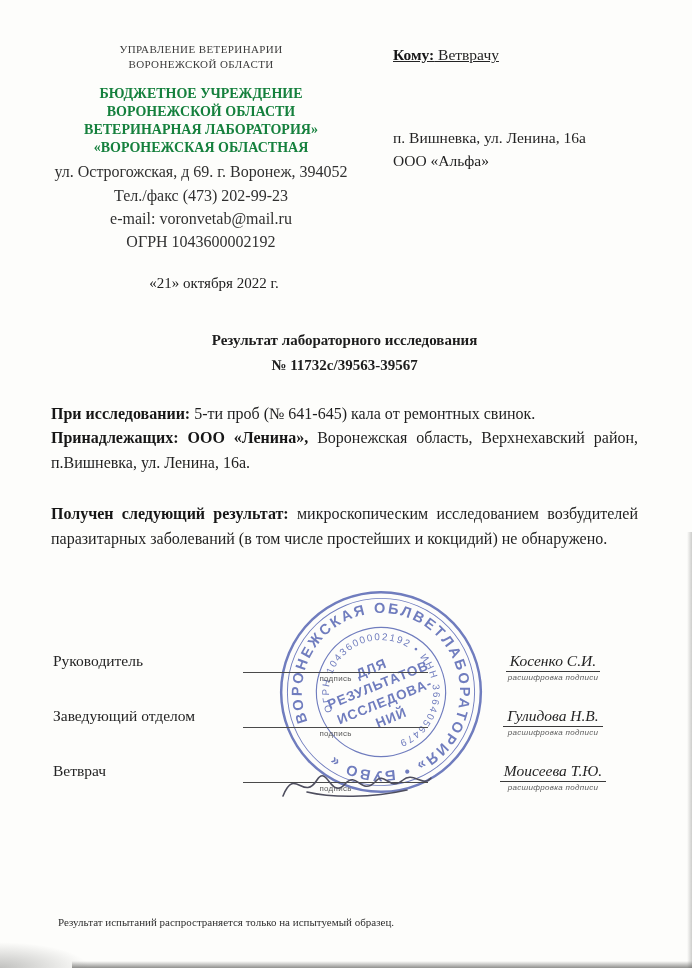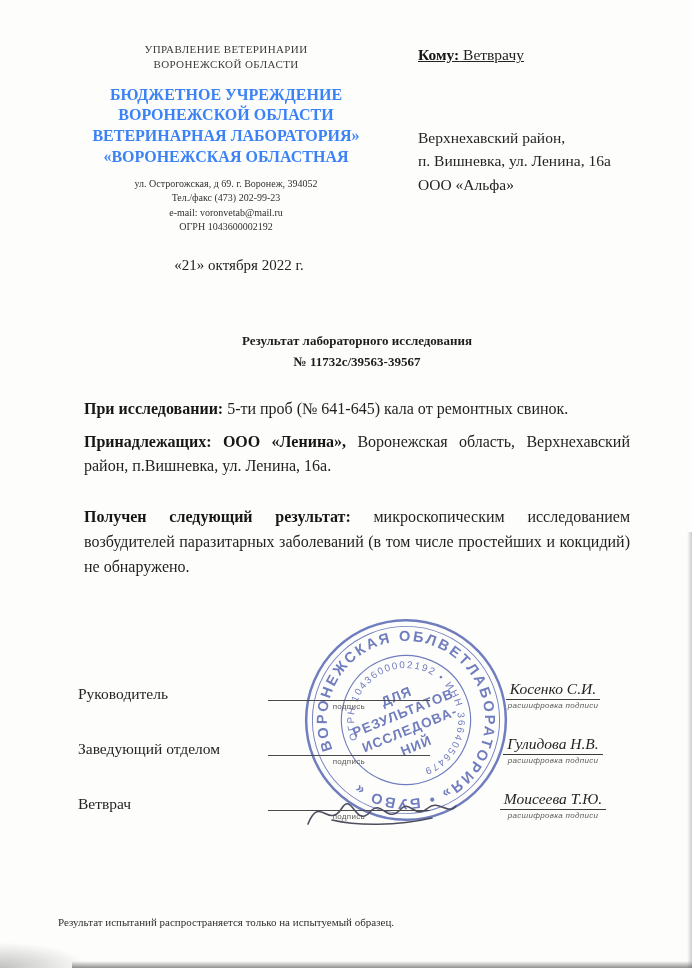--- a/index.html
+++ b/index.html
@@ -1,45 +1,45 @@
 <!DOCTYPE html>
 <html><head>
 <meta charset="utf-8">
 <style>
   html,body{margin:0;padding:0;background:#e9e9e7;}
   .page{
     position:relative;width:692px;height:968px;margin:0 auto;
     background:#fdfdfb;color:#242424;overflow:hidden;
     font-family:"Liberation Serif", serif;
   }
-  .content{padding:42px 54px 0 76px;}
+  .content{padding:42px 54px 0 51px;}
 
   
   .header{display:flex;}
   .header-left{width:300px;text-align:center;}
   .authority{font-size:11px;line-height:1.35;letter-spacing:0.4px;color:#3c3c3c;}
-  .org{font-weight:bold;font-size:16px;line-height:1.3;margin-top:13px;color:#3b82f6;}
-  .contacts{font-size:10px;line-height:1.45;margin-top:9px;color:#303030;}
+  .org{font-weight:bold;font-size:14px;line-height:1.3;margin-top:13px;color:#15803d;}
+  .contacts{font-size:16px;line-height:1.45;margin-top:3px;color:#303030;}
   .sender-date{font-size:15px;margin-top:22px;text-align:center;padding-left:26px;color:#222;}
   .header-right{flex:1;padding-left:42px;padding-top:4px;}
   .to-line{margin:0;font-size:15.5px;text-decoration:underline;}
   .where-block{margin-top:62px;font-size:15.5px;line-height:1.5;}
   .where-block p{margin:0;}
 
   
-  .doc-title{margin-top:56px;text-align:center;font-weight:bold;font-size:13px;line-height:1.65;color:#1d1d1d;}
+  .doc-title{margin-top:36px;text-align:center;font-weight:bold;font-size:15px;line-height:1.65;color:#1d1d1d;}
 
   
   .doc-body{margin-top:24px;font-size:16px;line-height:1.55;text-align:justify;color:#1f1f1f;}
-  .doc-body p{margin:8px;}
+  .doc-body p{margin:0;}
   .doc-body p.gap{margin-top:26px;}
 
   
   .signatures{position:relative;margin-top:100px;padding:0 0 0 2px;}
-  .sig-row{display:flex;align-items:center;margin-bottom:24px;position:relative;z-index:2;}
+  .sig-row{display:flex;align-items:flex-start;margin-bottom:24px;position:relative;z-index:2;}
   .sig-role{width:190px;font-size:15.5px;padding-bottom:3px;}
   .sig-line{flex:1;margin-right:28px;}
   .sig-line .line{border-bottom:1.2px solid #4a4a4a;height:20px;width:94%;}
   .caption{font-size:8px;color:#5a5a5a;text-align:center;font-family:"Liberation Sans",sans-serif;margin-top:1px;letter-spacing:0.3px;}
   .sig-line .caption{width:94%;}
   .sig-name{width:170px;text-align:center;font-style:italic;}
   .sig-name .name{font-size:15.5px;border-bottom:1.2px solid #3a3a3a;display:inline-block;padding:0 4px 1px;}
 
   
   .stamp{position:absolute;left:226px;top:-64px;width:208px;height:208px;
@@ -92,21 +92,20 @@
           <div>Тел./факс  (473) 202-99-23</div>
           <div>e-mail: voronvetab@mail.ru</div>
           <div>ОГРН 1043600002192</div>
         </div>
         <div class="sender-date">«21» октября 2022 г.</div>
       </div>
 
       <div class="header-right">
         <p class="to-line"><b>Кому:</b><span> Ветврачу</span></p>
         <div class="where-block">
-          <p>Верхнехавский район,</p>
           <p>п. Вишневка, ул. Ленина, 16а</p>
           <p>ООО «Альфа»</p>
         </div>
       </div>
     </div>
 
     <div class="doc-title">
       <div>Результат лабораторного исследования</div>
       <div>№ 11732с/39563-39567</div>
     </div>

